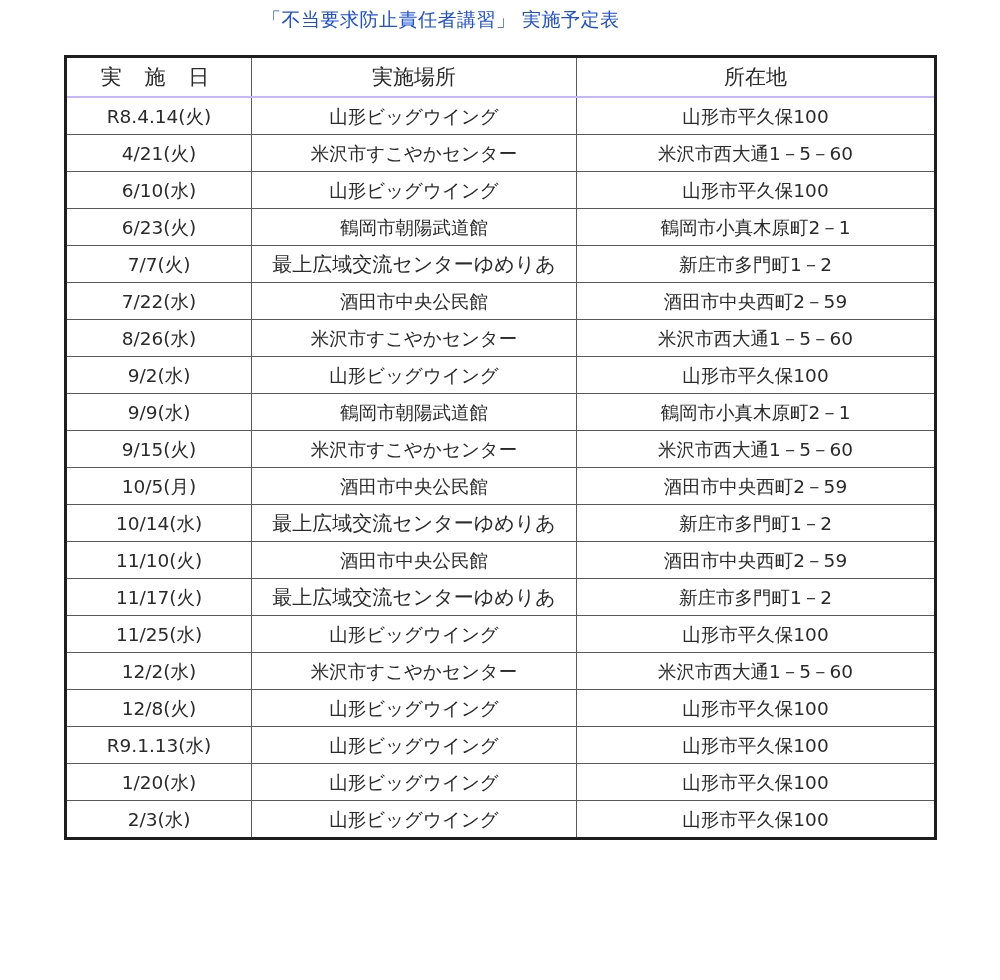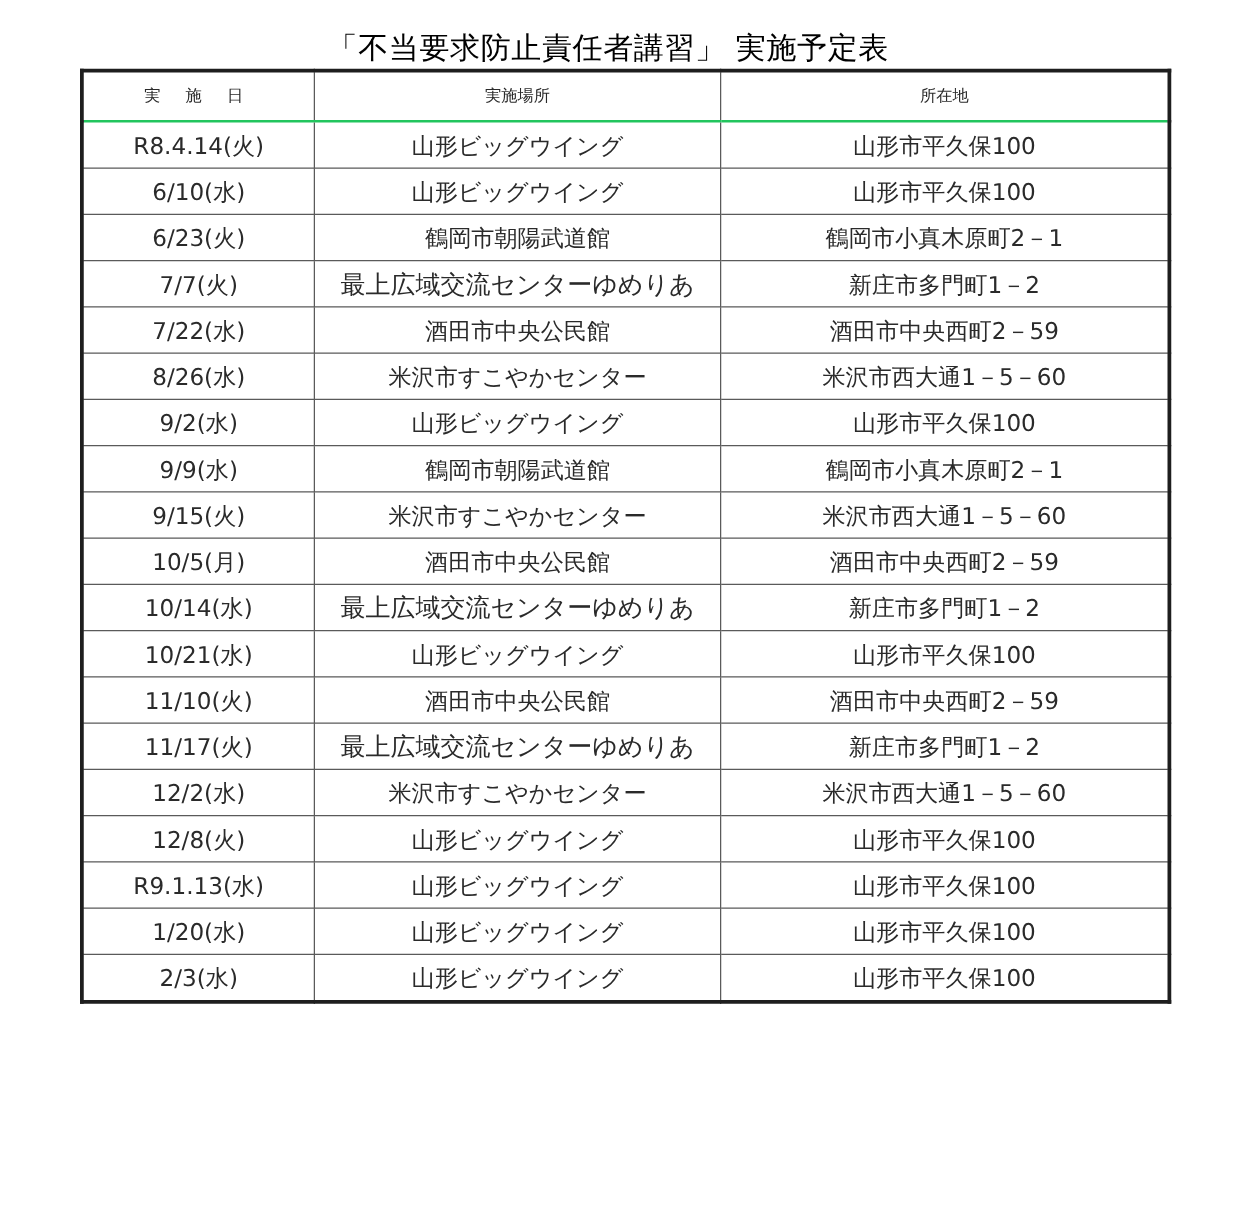--- a/index.html
+++ b/index.html
@@ -11,26 +11,26 @@
       width: 1000px;
       height: 980px;
       position: relative;
       overflow: hidden;
       font-family: "DejaVu Sans", "Liberation Sans", sans-serif;
       color: #2a2a2a;
     }
     .title {
       position: absolute;
       left: 262px;
-      top: 22px;
+      top: 7px;
       width: 440px;
-      font-size: 24px;
+      font-size: 19px;
       letter-spacing: 0.5px;
       white-space: nowrap;
-      color: #000000;
+      color: #1d4ed8;
     }
     .schedule {
       position: absolute;
       left: 64px;
       top: 55px;
       width: 870px;
       border-collapse: collapse;
       border: 3px solid #1e1e1e;
       table-layout: fixed;
     }
@@ -38,22 +38,22 @@
       border: 1px solid #5a5a5a;
       text-align: center;
       vertical-align: middle;
       padding: 0;
       white-space: nowrap;
       overflow: hidden;
     }
     .schedule th {
       height: 38px;
       font-weight: normal;
-      font-size: 13px;
-      border-bottom: 2px solid #22c55e;
+      font-size: 21px;
+      border-bottom: 2px solid #c4b5fd;
     }
     .schedule td {
       height: 36px;
       font-size: 18.5px;
     }
     .schedule td.place.small {
       font-size: 20px;
     }
     .col-date { width: 186px; }
     .col-place { width: 325px; }
@@ -76,20 +76,25 @@
       <th class="hdr-date">実 施 日</th>
       <th>実施場所</th>
       <th>所在地</th>
     </tr>
   </thead>
   <tbody id="rows">
       <tr>
         <td class="date">R8.4.14(火)</td>
         <td class="place">山形ビッグウイング</td>
         <td class="addr">山形市平久保100</td>
+      </tr>
+      <tr>
+        <td class="date">4/21(火)</td>
+        <td class="place">米沢市すこやかセンター</td>
+        <td class="addr">米沢市西大通1－5－60</td>
       </tr>
       <tr>
         <td class="date">6/10(水)</td>
         <td class="place">山形ビッグウイング</td>
         <td class="addr">山形市平久保100</td>
       </tr>
       <tr>
         <td class="date">6/23(火)</td>
         <td class="place">鶴岡市朝陽武道館</td>
         <td class="addr">鶴岡市小真木原町2－1</td>
@@ -128,33 +133,33 @@
         <td class="date">10/5(月)</td>
         <td class="place">酒田市中央公民館</td>
         <td class="addr">酒田市中央西町2－59</td>
       </tr>
       <tr>
         <td class="date">10/14(水)</td>
         <td class="place small">最上広域交流センターゆめりあ</td>
         <td class="addr">新庄市多門町1－2</td>
       </tr>
       <tr>
-        <td class="date">10/21(水)</td>
-        <td class="place">山形ビッグウイング</td>
-        <td class="addr">山形市平久保100</td>
-      </tr>
-      <tr>
         <td class="date">11/10(火)</td>
         <td class="place">酒田市中央公民館</td>
         <td class="addr">酒田市中央西町2－59</td>
       </tr>
       <tr>
         <td class="date">11/17(火)</td>
         <td class="place small">最上広域交流センターゆめりあ</td>
         <td class="addr">新庄市多門町1－2</td>
+      </tr>
+      <tr>
+        <td class="date">11/25(水)</td>
+        <td class="place">山形ビッグウイング</td>
+        <td class="addr">山形市平久保100</td>
       </tr>
       <tr>
         <td class="date">12/2(水)</td>
         <td class="place">米沢市すこやかセンター</td>
         <td class="addr">米沢市西大通1－5－60</td>
       </tr>
       <tr>
         <td class="date">12/8(火)</td>
         <td class="place">山形ビッグウイング</td>
         <td class="addr">山形市平久保100</td>

